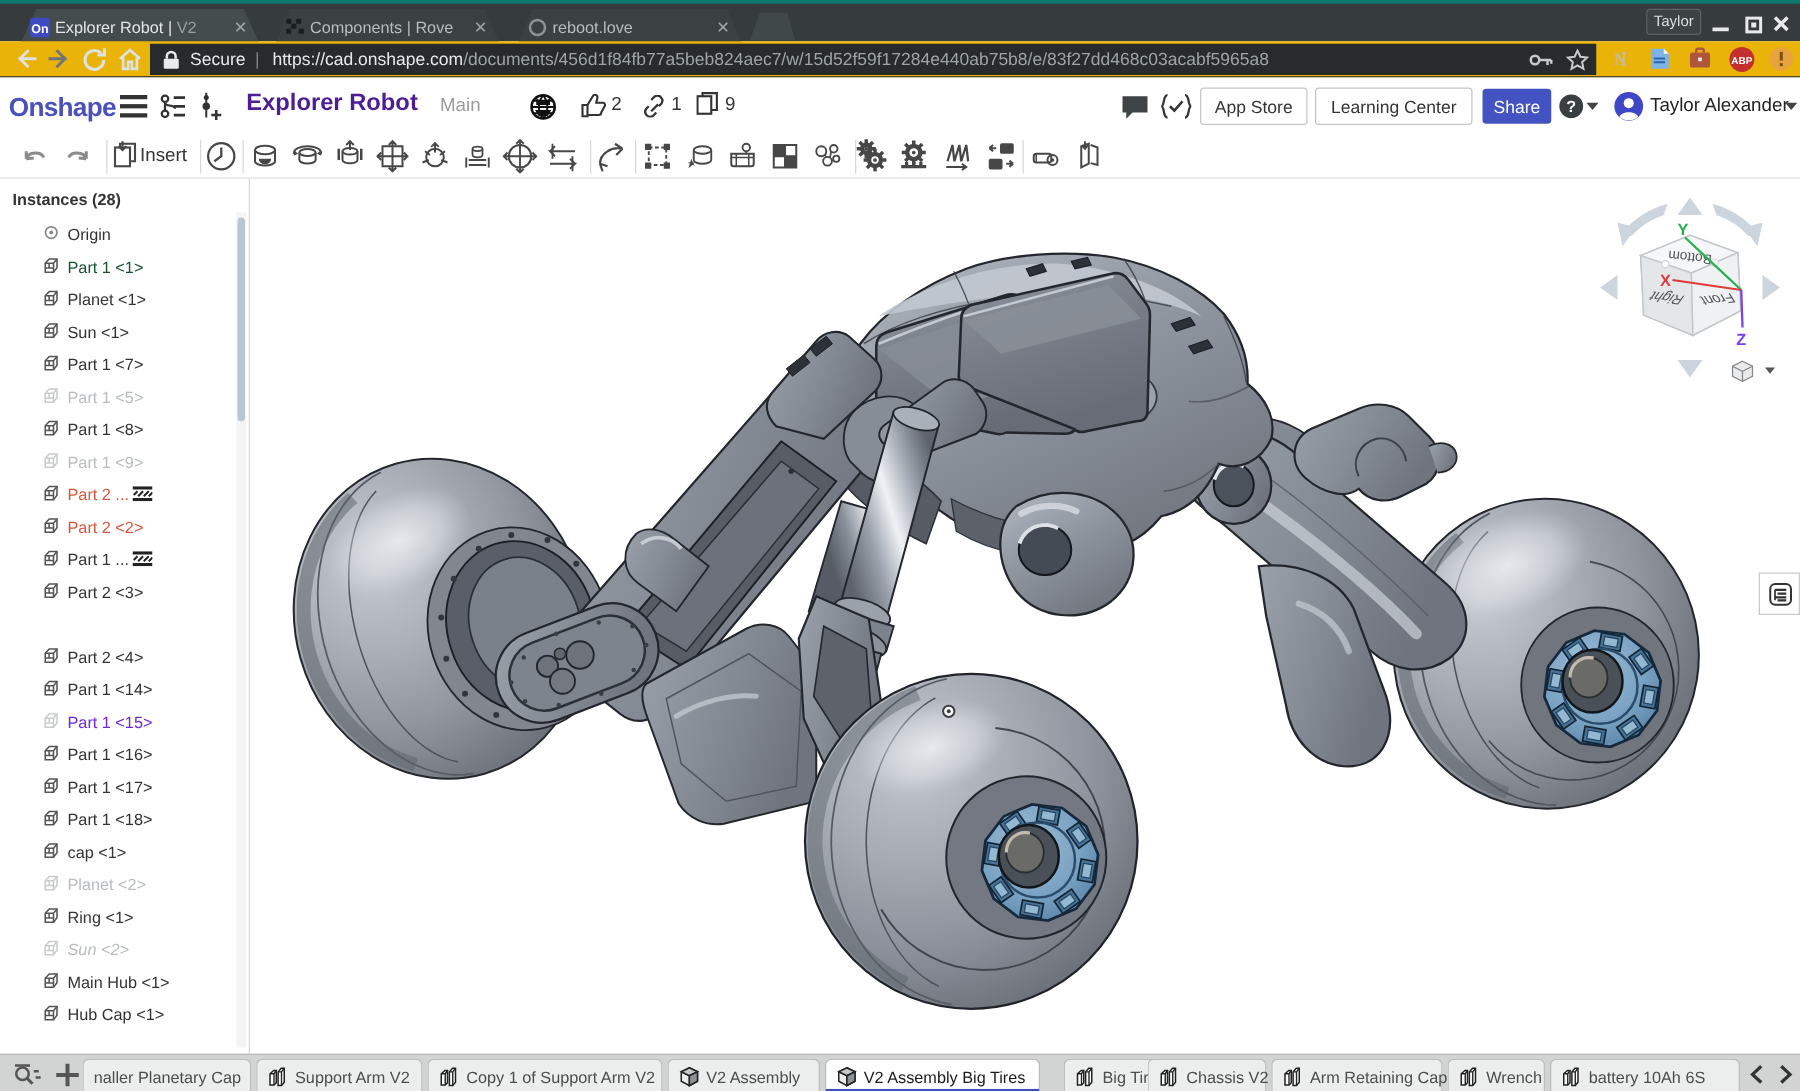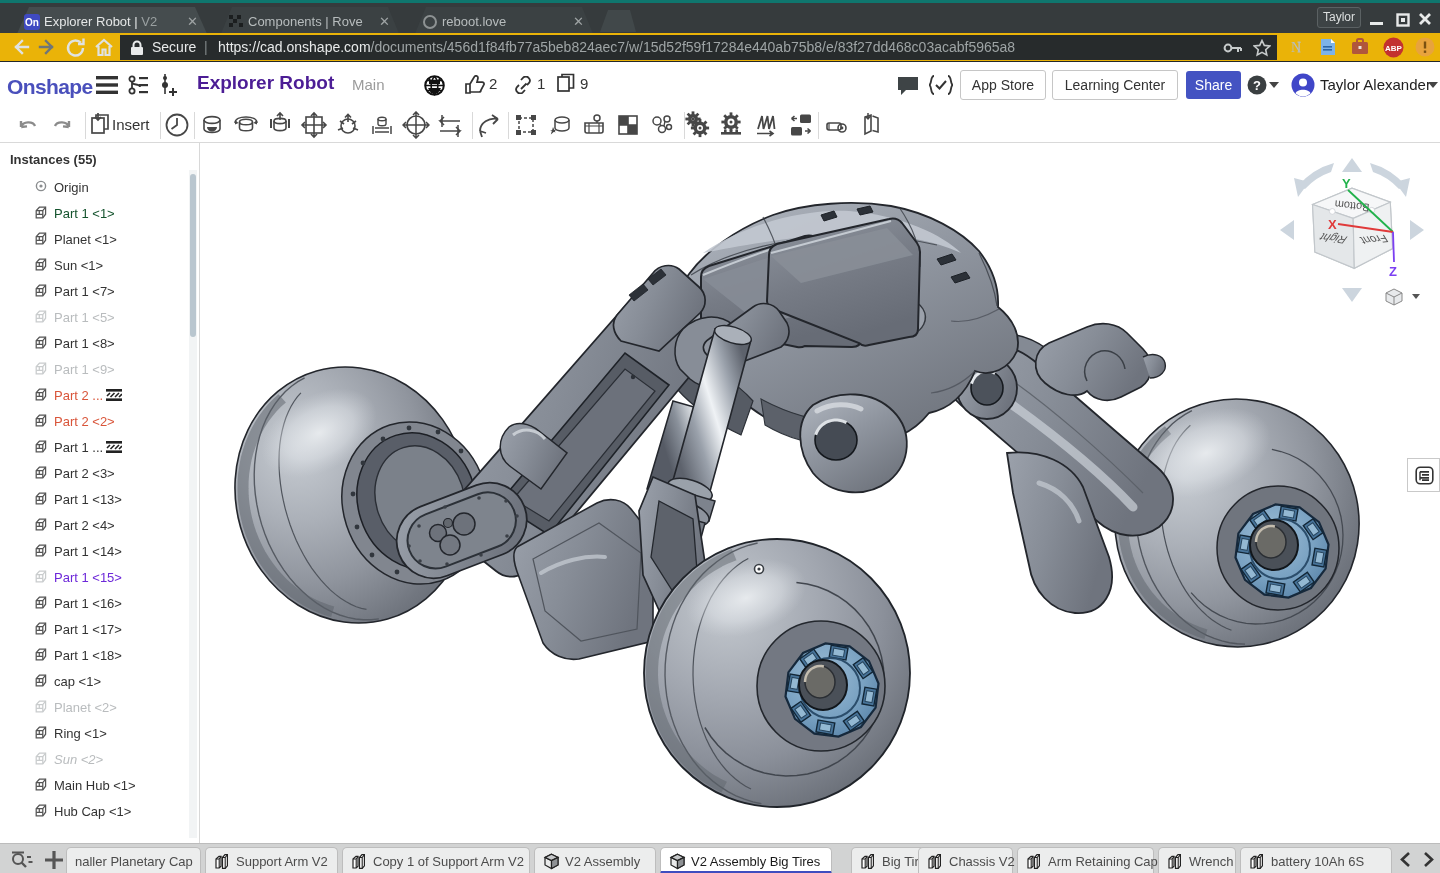--- a/index.html
+++ b/index.html
@@ -472,27 +472,20 @@
           <rect x="0" y="9.4" width="16" height="2.6" fill="#222"></rect>
         </svg>
       </div>
 <div class="sbitem" style="top:317px;">
         <svg class="sbicon" viewBox="0 0 15 15">
           <path d="M3.2 5.6 L6.4 2.2 L12.6 2.2 L12.6 9.2 L9.8 12.8 L3.2 12.8 Z" fill="none" stroke="#555" stroke-width="1.25"></path>
           <path d="M3.2 5.6 L9.8 5.6 L9.8 12.8 M9.8 5.6 L12.6 2.2 M6.3 5.6 L6.3 9.4 L3.2 9.4 M6.3 9.4 L9.8 9.4" fill="none" stroke="#555" stroke-width="1.25"></path>
         </svg>
         <div class="txt" style="color:#333;">Part 2 &lt;3&gt;</div>
       </div>
-<div class="sbitem" style="top:343px;">
-        <svg class="sbicon" viewBox="0 0 15 15">
-          <path d="M3.2 5.6 L6.4 2.2 L12.6 2.2 L12.6 9.2 L9.8 12.8 L3.2 12.8 Z" fill="none" stroke="#555" stroke-width="1.25"></path>
-          <path d="M3.2 5.6 L9.8 5.6 L9.8 12.8 M9.8 5.6 L12.6 2.2 M6.3 5.6 L6.3 9.4 L3.2 9.4 M6.3 9.4 L9.8 9.4" fill="none" stroke="#555" stroke-width="1.25"></path>
-        </svg>
-        <div class="txt" style="color:#333;">Part 1 &lt;13&gt;</div>
-      </div>
 <div class="sbitem" style="top:369px;">
         <svg class="sbicon" viewBox="0 0 15 15">
           <path d="M3.2 5.6 L6.4 2.2 L12.6 2.2 L12.6 9.2 L9.8 12.8 L3.2 12.8 Z" fill="none" stroke="#555" stroke-width="1.25"></path>
           <path d="M3.2 5.6 L9.8 5.6 L9.8 12.8 M9.8 5.6 L12.6 2.2 M6.3 5.6 L6.3 9.4 L3.2 9.4 M6.3 9.4 L9.8 9.4" fill="none" stroke="#555" stroke-width="1.25"></path>
         </svg>
         <div class="txt" style="color:#333;">Part 2 &lt;4&gt;</div>
       </div>
 <div class="sbitem" style="top:395px;">
         <svg class="sbicon" viewBox="0 0 15 15">
           <path d="M3.2 5.6 L6.4 2.2 L12.6 2.2 L12.6 9.2 L9.8 12.8 L3.2 12.8 Z" fill="none" stroke="#555" stroke-width="1.25"></path>
@@ -566,21 +559,21 @@
 <div class="sbitem" style="top:655px;">
         <svg class="sbicon" viewBox="0 0 15 15">
           <path d="M3.2 5.6 L6.4 2.2 L12.6 2.2 L12.6 9.2 L9.8 12.8 L3.2 12.8 Z" fill="none" stroke="#555" stroke-width="1.25"></path>
           <path d="M3.2 5.6 L9.8 5.6 L9.8 12.8 M9.8 5.6 L12.6 2.2 M6.3 5.6 L6.3 9.4 L3.2 9.4 M6.3 9.4 L9.8 9.4" fill="none" stroke="#555" stroke-width="1.25"></path>
         </svg>
         <div class="txt" style="color:#333;">Hub Cap &lt;1&gt;</div>
       </div>
       <div id="sbscroll" style="top:27px;"></div>
       <div id="sbthumb" style="top:31px;"></div>
     </div>
-  <div id="sbtitle">Instances (55)</div>
+  <div id="sbtitle">Instances (28)</div>
 
   <div id="viewport">
       <svg class="abs" style="left:0px; top:0px;" width="1239" height="700" viewBox="0 0 1239 700">
         <defs>
 <radialGradient id="gTire" cx="0.33" cy="0.27" r="0.95">
  <stop offset="0" stop-color="#c7ccd2"></stop>
             <stop offset="0.3" stop-color="#abb0b8"></stop>
  <stop offset="0.55" stop-color="#90959e"></stop>
             <stop offset="0.78" stop-color="#71767f"></stop>
  <stop offset="1" stop-color="#5a5f68"></stop>

